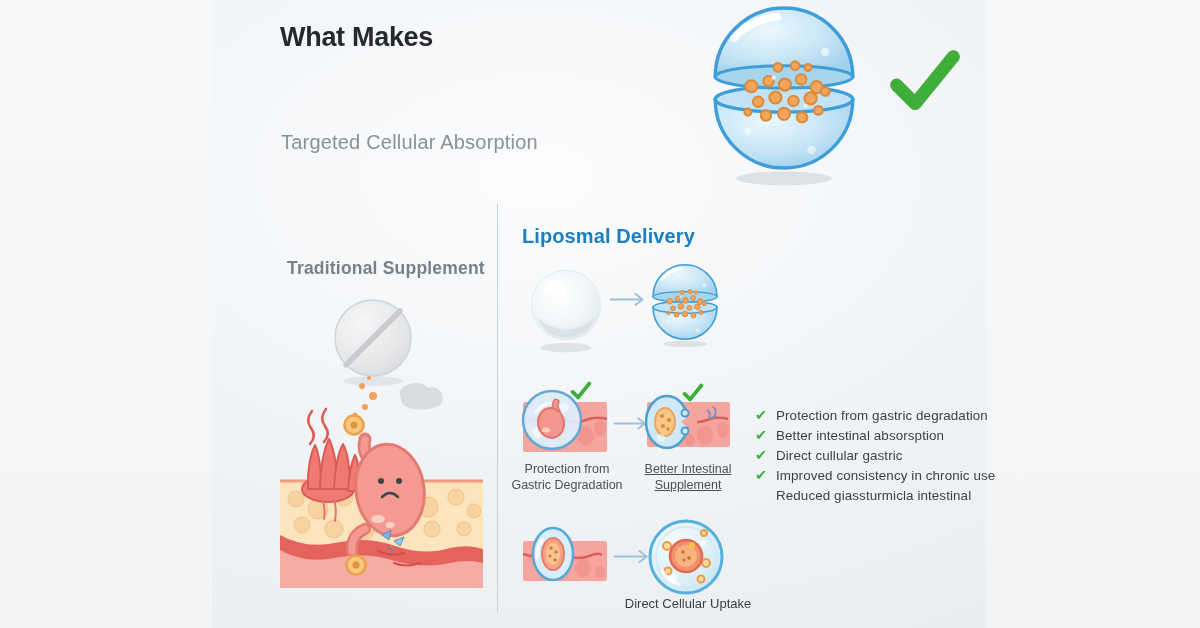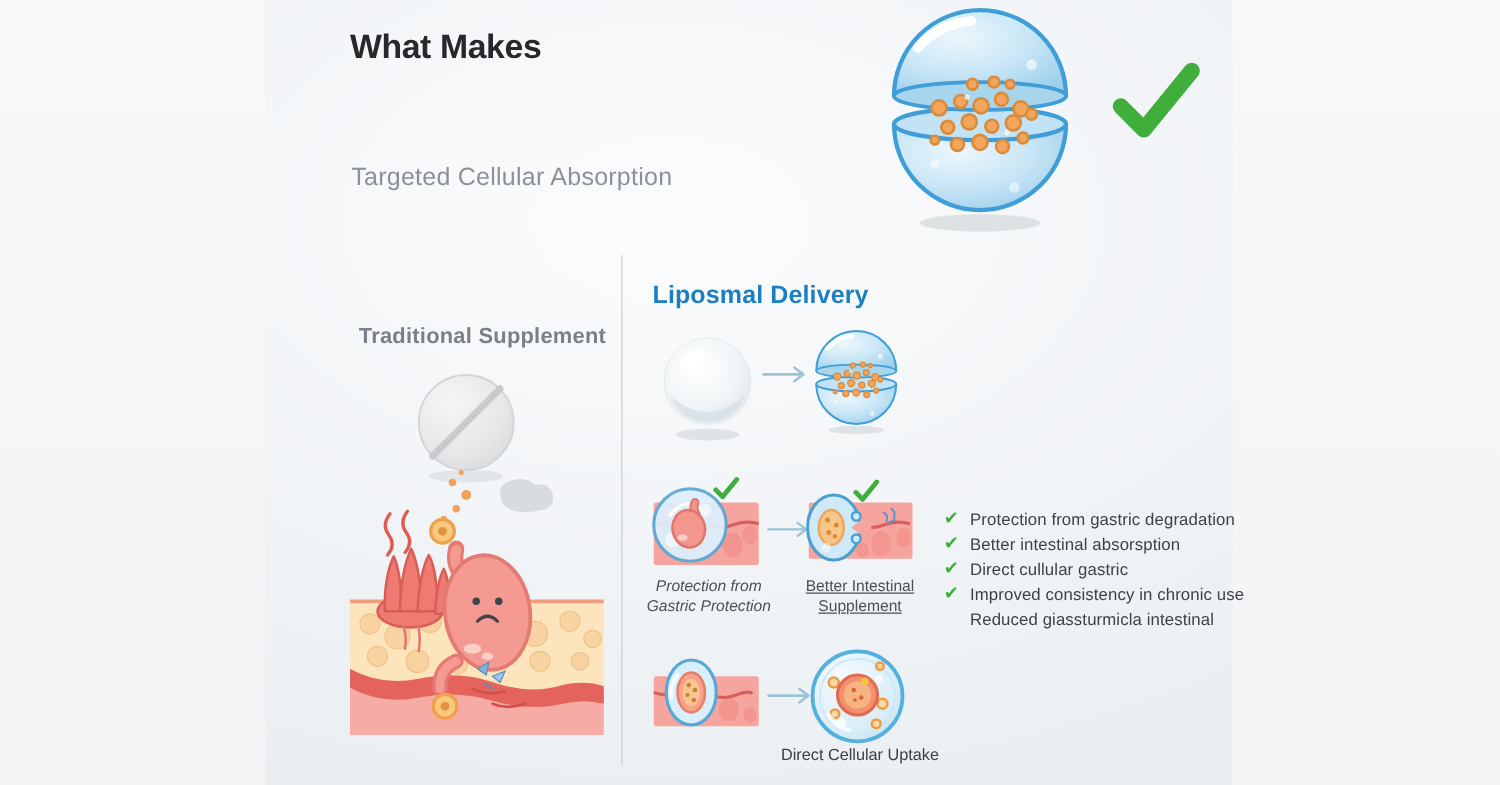--- a/index.html
+++ b/index.html
@@ -12,21 +12,21 @@
   .t1{font-size:27px;line-height:34px;}
   .t2{font-size:31px;line-height:38px;}
   .subtitle{left:69px;top:131px;font-size:20px;color:#8b9199;letter-spacing:0.2px;}
   
   .divider{left:285px;top:204px;width:1px;height:408px;background:#c9d1d8;}
   
   .trad-heading{left:75px;top:258px;font-size:17.5px;font-weight:700;color:#7a8089;letter-spacing:0.2px;}
   .lipo-heading{left:310px;top:201px;font-size:20px;font-weight:700;color:#1b7fc2;letter-spacing:0.1px;margin-top:24px;}
   
   .step-label{font-size:12.5px;line-height:15.5px;color:#4b5158;text-align:center;font-weight:500;}
-  .label-a{left:293px;top:462px;width:124px;font-style:italic;}
+  .label-a{left:293px;top:462px;width:124px;}
   .label-b{left:416px;top:462px;width:120px;text-decoration:underline;}
   .label-c{left:396px;top:596px;width:160px;font-weight:400;color:#3b4046;font-size:13px;}
   
   .benefits{left:543px;top:405px;width:235px;}
   .benefit{display:flex;align-items:center;height:20px;}
   .benefit .chk{width:21px;flex:0 0 21px;color:#3fae3a;font-weight:700;font-size:14.5px;line-height:20px;}
   .benefit .lbl{font-size:13.4px;color:#3d4249;white-space:nowrap;letter-spacing:0.1px;}
   svg{display:block;}
 </style>
 </head>
@@ -248,21 +248,21 @@
       </g>
       <circle cx="16" cy="58" r="4" fill="#ffffff" opacity="0.5"></circle>
       <path d="M62,30 q4,2 2,7 M68,27 q4,2 2,8 M66,38 l5,-2" stroke="#6b8fc9" stroke-width="1.6" fill="none" stroke-linecap="round"></path>
     </svg>
     <svg class="abs" style="left:470px;top:383px" width="22" height="20" viewBox="0 0 120 110">
         <use href="#sym-check"></use>
       </svg>
 
     <div class="abs step-label label-a">
       <div>Protection from</div>
-      <div>Gastric Protection</div>
+      <div>Gastric Degradation</div>
     </div>
     <div class="abs step-label label-b">
       <div>Better Intestinal</div>
       <div>Supplement</div>
     </div>
 
     <div class="abs benefits">
       <div class="benefit">
         <span class="chk">✔</span>
         <span class="lbl">Protection from gastric degradation</span>

